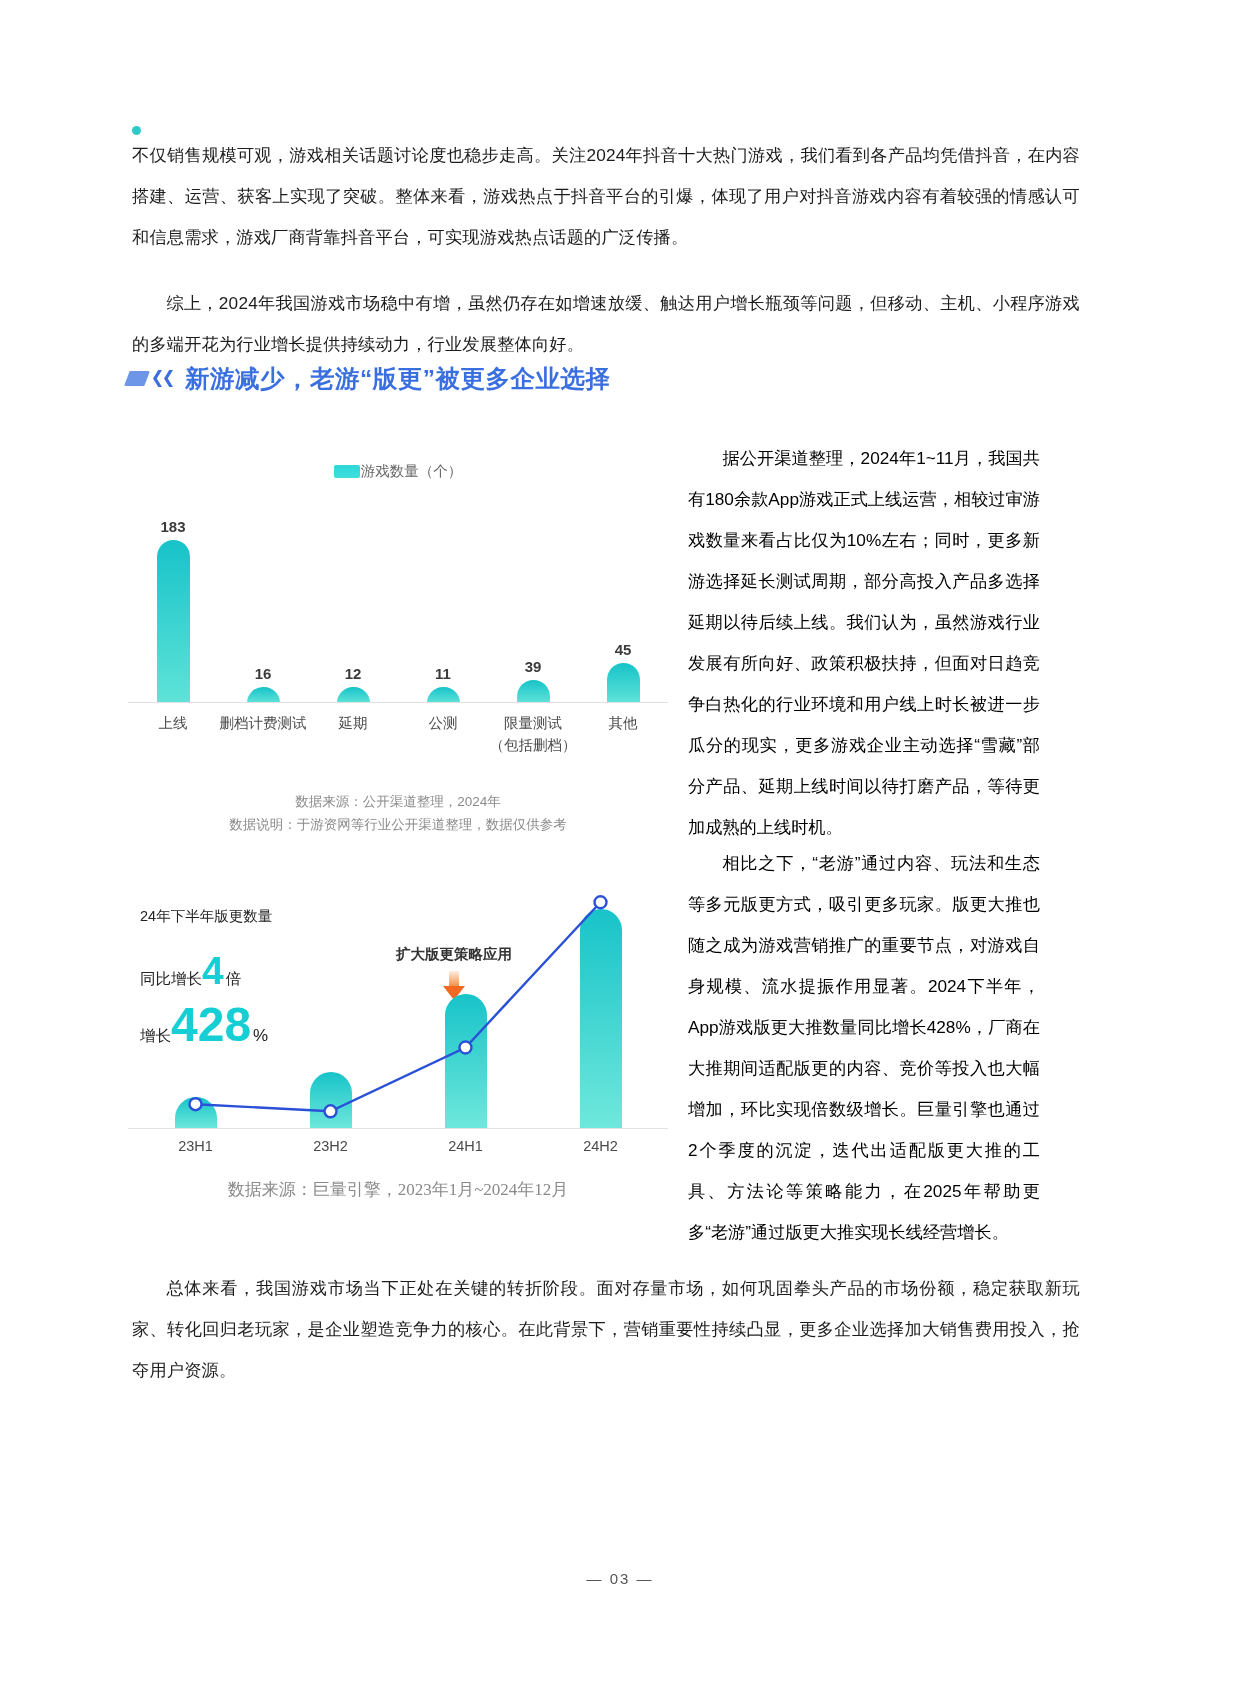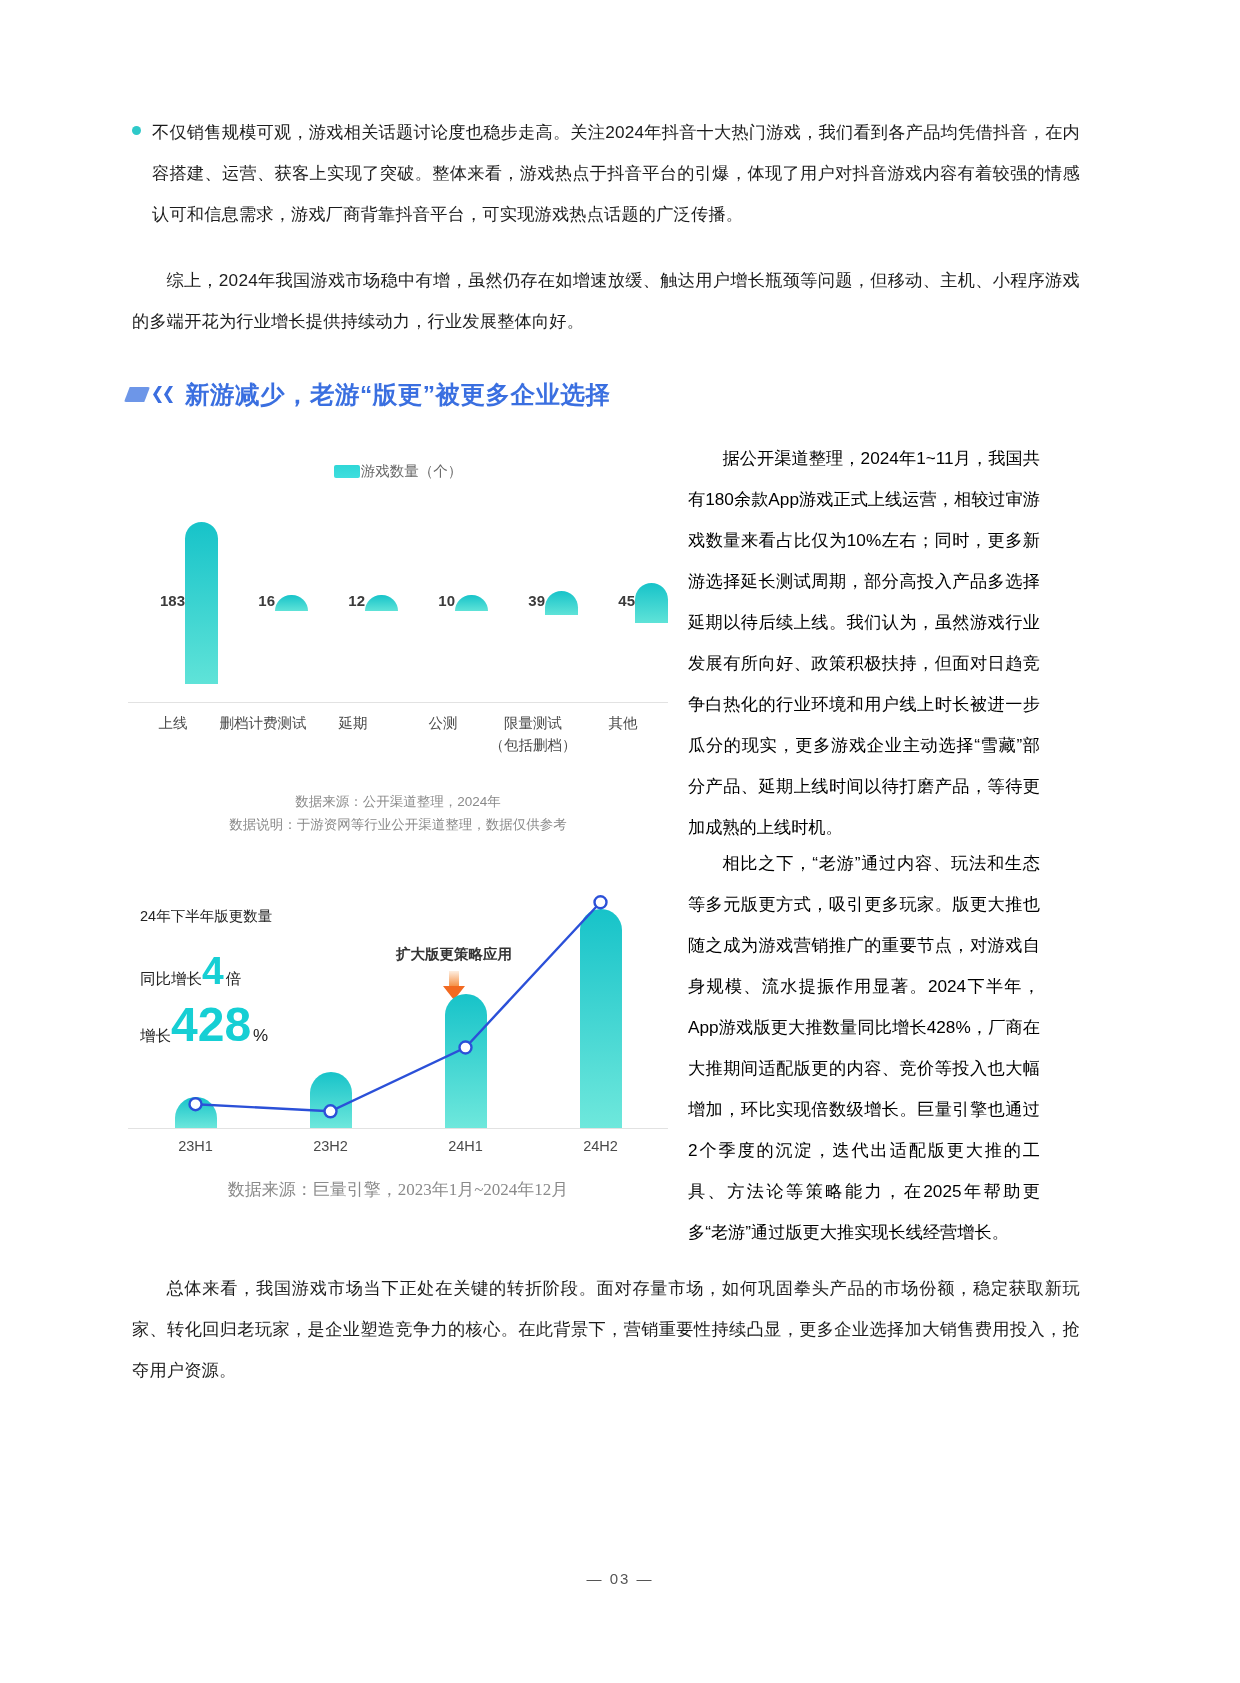--- a/index.html
+++ b/index.html
@@ -6,34 +6,34 @@
   html, body {
     width: 1240px; height: 1683px;
     background: #ffffff;
     font-family: "Liberation Sans", "DejaVu Sans", sans-serif;
     color: #1a1a1a;
   }
   .page { position: relative; width: 1240px; height: 1683px; overflow: hidden; }
 
   
   .top-block { position: absolute; left: 132px; top: 112px; width: 948px; }
-  .bullet-row { display: flex; align-items: flex-start; }
+  .bullet-row { display: flex; align-items: flex-start; flex-direction: column; }
   .bullet-dot {
     width: 9px; height: 9px; border-radius: 50%;
     background: #2ec9c9; margin-top: 14px; margin-right: 11px; flex: 0 0 auto;
   }
   .para {
     font-size: 17.2px; line-height: 41px; letter-spacing: .2px;
     color: #1c1c1c; text-align: justify; text-justify: inter-ideograph;
   }
   .para.indent { text-indent: 2em; }
   .p2 { margin-top: 25px; }
 
   
-  .sec-head { position: absolute; left: 124px; top: 378px; display: flex; }
+  .sec-head { position: absolute; left: 124px; top: 362px; display: flex; }
   .chev-group { display: flex; align-items: center; margin-right: 10px; }
   .chev-solid {
     width: 26px; height: 15px; background: #6d96e8; margin-right: 3px;
     clip-path: polygon(22% 0, 100% 0, 78% 100%, 0 100%);
     border-radius: 2px;
   }
   .chev {
     width: 9px; height: 17px; margin-right: 2px;
     background: #3c6fe0;
     clip-path: polygon(58% 0, 100% 0, 42% 50%, 100% 100%, 58% 100%, 0 50%);
@@ -59,21 +59,21 @@
   .legend-row { display: flex; justify-content: center; align-items: center; margin-top: 26px; gap: 1px; }
   .lg-swatch {
     width: 26px; height: 13px; border-radius: 2px;
     background: linear-gradient(180deg, #2fd7d7 0%, #3fdede 100%);
   }
   .lg-label { font-size: 14.5px; color: #666; }
 
   .plot1 { position: relative; height: 200px; margin-top: 22px; }
   .bars1 { position: absolute; left: 0; right: 0; bottom: 0; height: 200px;
            display: flex; align-items: flex-end; }
-  .bcell { flex: 1; display: flex; align-items: center; justify-content: flex-end; height: 100%; }
+  .bcell { flex: 1; display: flex; flex-direction: column; align-items: center; justify-content: flex-end; height: 100%; }
   .bval { font-size: 15px; font-weight: bold; color: #3b3b3b; margin-bottom: 5px; }
   .bshape {
     width: 33px; border-radius: 17px 17px 0 0;
     background: linear-gradient(180deg, #17c3c9 0%, #5fe3d8 100%);
   }
   .axis1 { position: absolute; left: 0; right: 0; bottom: 0; height: 1px; background: #e2e2e2; }
   .xlabels1 { display: flex; margin-top: 9px; }
   .xl { flex: 1; text-align: center; font-size: 14.5px; color: #4a4a4a; line-height: 22px; }
 
   .src-lines { margin-top: 34px; text-align: center; }
@@ -163,21 +163,21 @@
           </div>
           <div class="bcell">
             <div class="bval">16</div>
             <div class="bshape" style="height: 16px;"></div>
           </div>
           <div class="bcell">
             <div class="bval">12</div>
             <div class="bshape" style="height: 16px;"></div>
           </div>
           <div class="bcell">
-            <div class="bval">10</div>
+            <div class="bval">11</div>
             <div class="bshape" style="height: 16px;"></div>
           </div>
           <div class="bcell">
             <div class="bval">39</div>
             <div class="bshape" style="height: 23.14px;"></div>
           </div>
           <div class="bcell">
             <div class="bval">45</div>
             <div class="bshape" style="height: 40.05px;"></div>
           </div>

